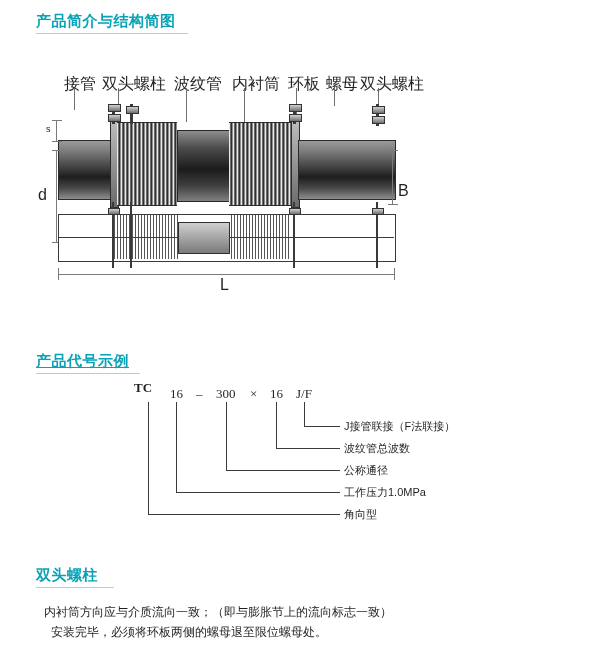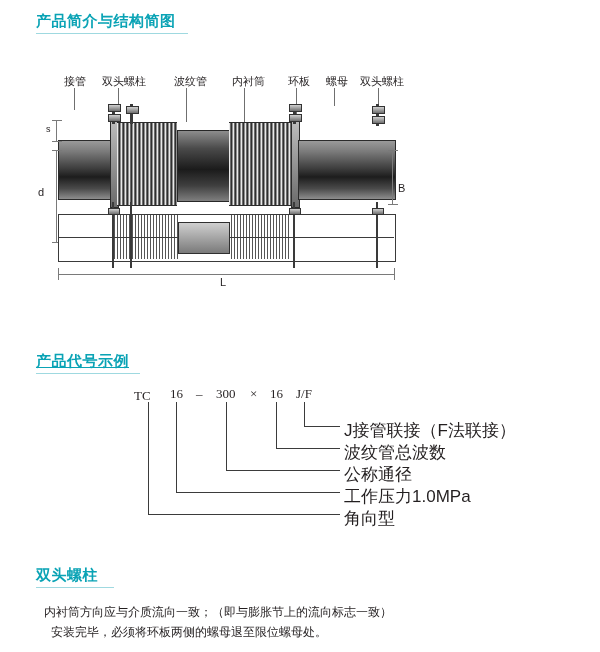--- a/index.html
+++ b/index.html
@@ -25,21 +25,21 @@
   }
 
   
   #diagram{
     position:absolute;
     left:40px; top:62px;
     width:480px; height:240px;
   }
   .lbl{
     position:absolute;
-    font-size:11px;
+    font-size:16px;
     color:#231f20;
     white-space:nowrap;
   }
   .leader{
     position:absolute;
     background:#6f6f6f;
     width:1px;
   }
   .dimline{
     position:absolute;
@@ -114,21 +114,21 @@
   }
   .code-ch{
     position:absolute;
     font-size:13px;
     color:#231f20;
     font-family:"Liberation Serif","DejaVu Serif",serif;
     white-space:nowrap;
   }
   .code-note{
     position:absolute;
-    font-size:17px;
+    font-size:11px;
     color:#231f20;
     white-space:nowrap;
   }
   .vline{position:absolute;width:1px;background:#3b3b3b;}
   .hline{position:absolute;height:1px;background:#3b3b3b;}
 
   
   #install{
     position:absolute;
     left:0; top:562px; width:600px;
@@ -230,21 +230,21 @@
   <div class="lbl" style="left:180px; top:214px;">L</div>
 </div>
 
 <div class="section-title" style="left:36px; top:352px;text-decoration:underline;">
   <span>产品代号示例</span>
 </div>
 <div class="title-rule" style="left:36px; top:373px; width:104px;"></div>
 
 <div id="codebox">
 
-  <div class="code-ch" style="left:134px; top:8px;">TC</div>
+  <div class="code-ch" style="left:134px; top:0;font-weight:bold;">TC</div>
   <div class="code-ch" style="left:170px; top:6px;">16</div>
   <div class="code-ch" style="left:196px; top:6px;">–</div>
   <div class="code-ch" style="left:216px; top:6px;">300</div>
   <div class="code-ch" style="left:250px; top:6px;">×</div>
   <div class="code-ch" style="left:270px; top:6px;">16</div>
   <div class="code-ch" style="left:296px; top:6px;">J/F</div>
 
   <div class="vline" style="left:148px; top:22px; height:112px;"></div>
   <div class="vline" style="left:176px; top:22px; height:90px;"></div>
   <div class="vline" style="left:226px; top:22px; height:68px;"></div>

